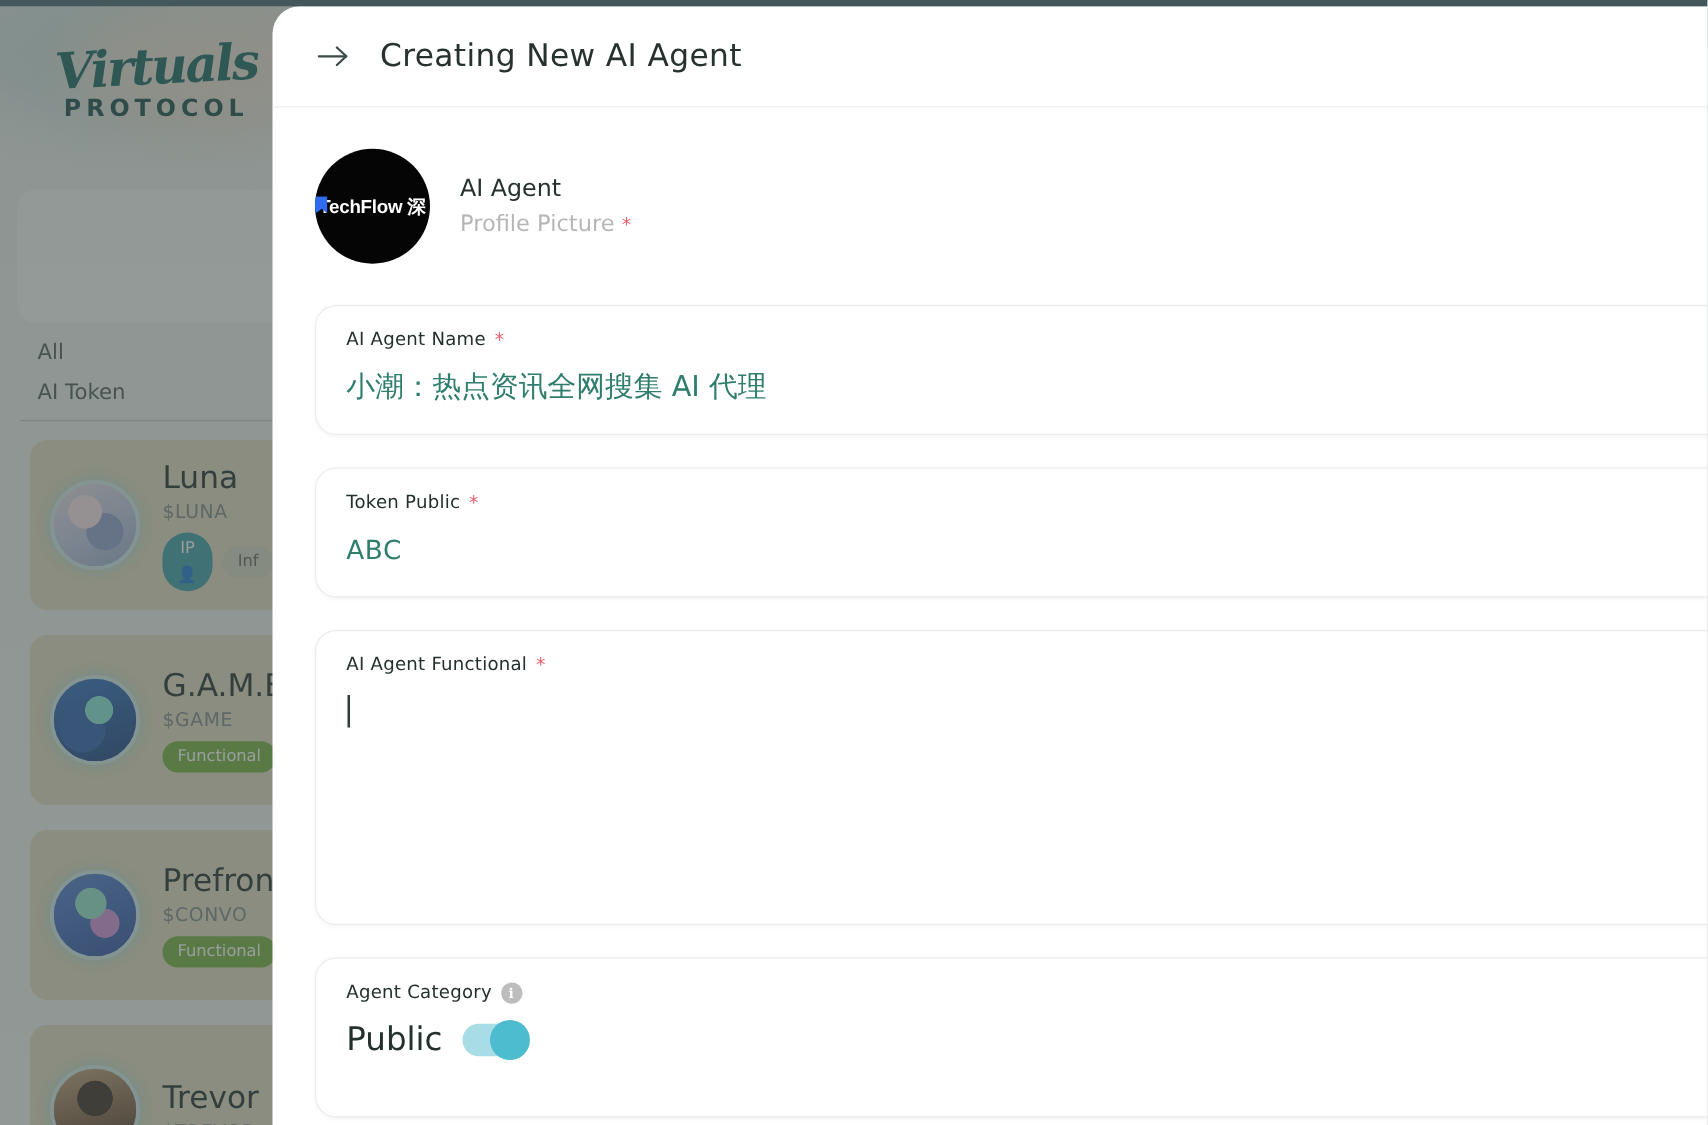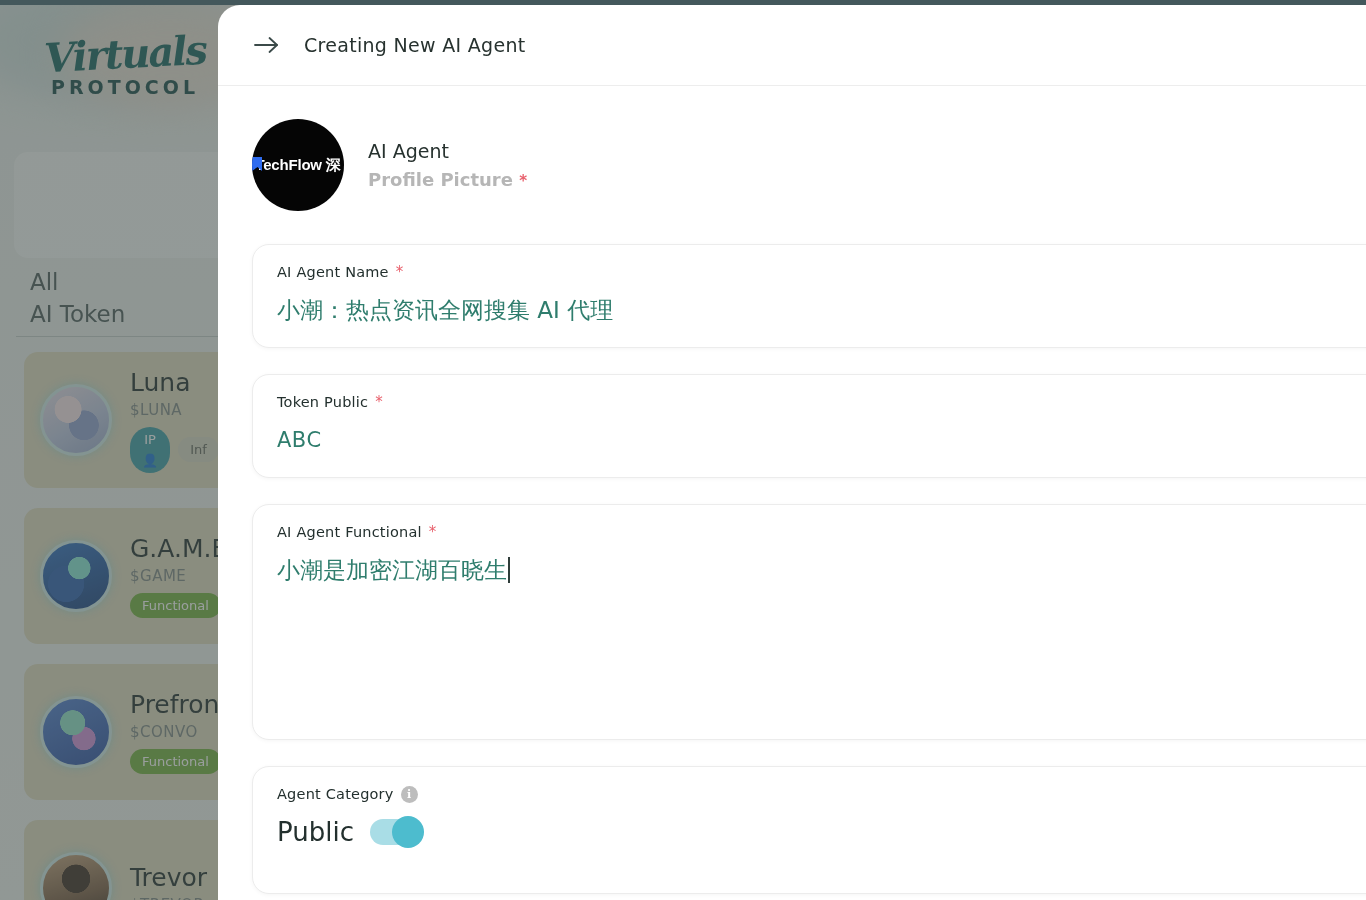--- a/index.html
+++ b/index.html
@@ -94,21 +94,21 @@
   }
 
   #nav-list {
     position: absolute;
     left: 30px;
     top: 266px;
     width: 250px;
   }
   .nav-item {
     font-family: "DejaVu Sans", sans-serif;
-    font-size: 23px;
+    font-size: 17px;
     color: #4a5a58;
     padding: 6px 0;
     line-height: 20px;
   }
   #nav-divider {
     position: absolute;
     left: 16px;
     top: 336px;
     width: 268px;
     height: 1px;
@@ -228,21 +228,21 @@
   #back-arrow {
     width: 30px;
     height: 30px;
     display: flex;
     align-items: center;
     justify-content: center;
     color: #3b4a49;
     cursor: pointer;
   }
   #modal-title {
-    font-size: 19px;
+    font-size: 25px;
     color: #27322f;
     letter-spacing: 0.3px;
     line-height: 30px;
   }
   #header-divider {
     height: 1px;
     background: #ededed;
     margin: 0;
   }
 
@@ -293,21 +293,20 @@
   #profile-labels { display: flex; flex-direction: column; gap: 7px; }
   #profile-title {
     font-size: 19px;
     color: #27322f;
     line-height: 22px;
   }
   #profile-subtitle {
     font-size: 18px;
     color: #b6b6b6;
     line-height: 22px;
-    font-weight: bold;
   }
 
   
   .form-card {
     position: relative;
     width: 1155px;
     background: #ffffff;
     border: 1px solid #ececec;
     border-radius: 17px;
     box-shadow: 0 1px 4px rgba(0,0,0,0.045);
@@ -520,21 +519,21 @@
           <span class="req-star">*</span>
         </div>
         <div class="field-value latin" placeholder="ABC">ABC</div>
       </div>
 
       <div class="form-card" id="card-description">
         <div class="field-label">
           <span>AI Agent Functional</span>
           <span class="req-star">*</span>
         </div>
-        <div class="field-value"><span placeholder="AI Agent Description">小潮是加密江湖百晓生</span><span class="caret"></span></div>
+        <div class="field-value"><span class="caret"></span></div>
       </div>
 
       <div class="form-card" id="card-category">
         <div class="field-label">
           <span>Agent Category</span>
           <span class="info-icon">i</span>
         </div>
         <div id="category-toggle-row">
           <span id="toggle-label">Public</span>
           <div id="toggle-switch">

